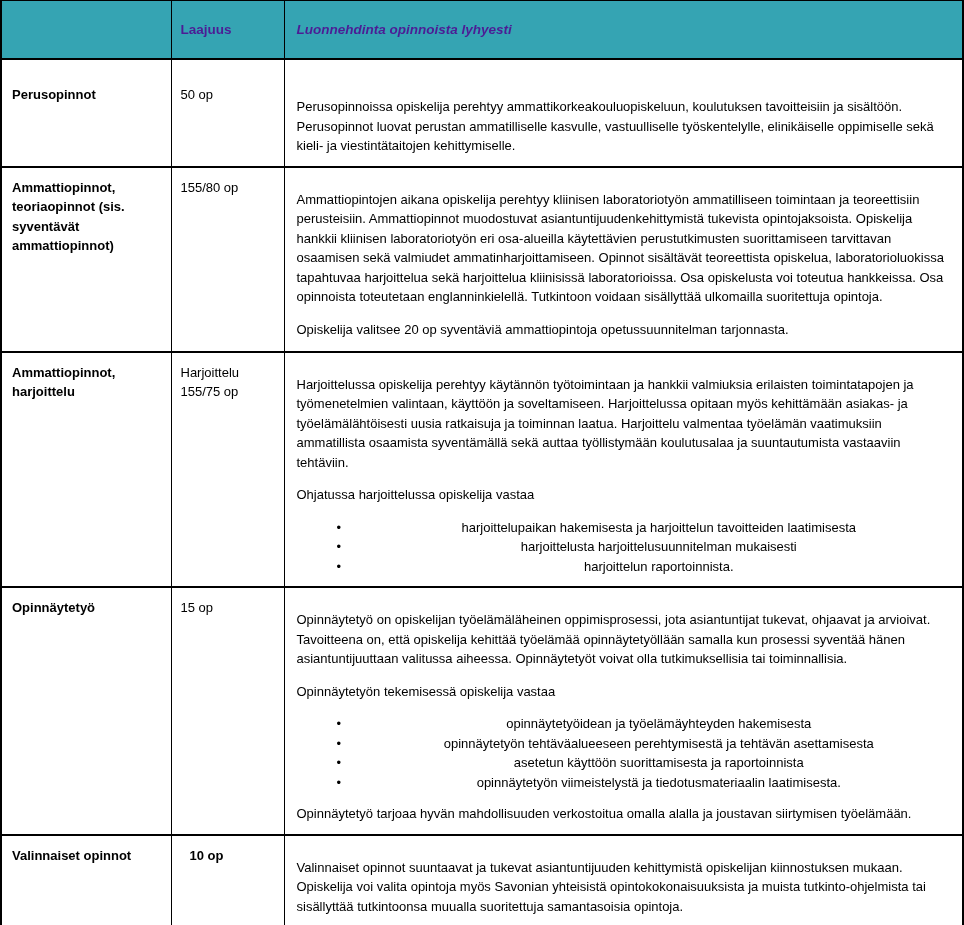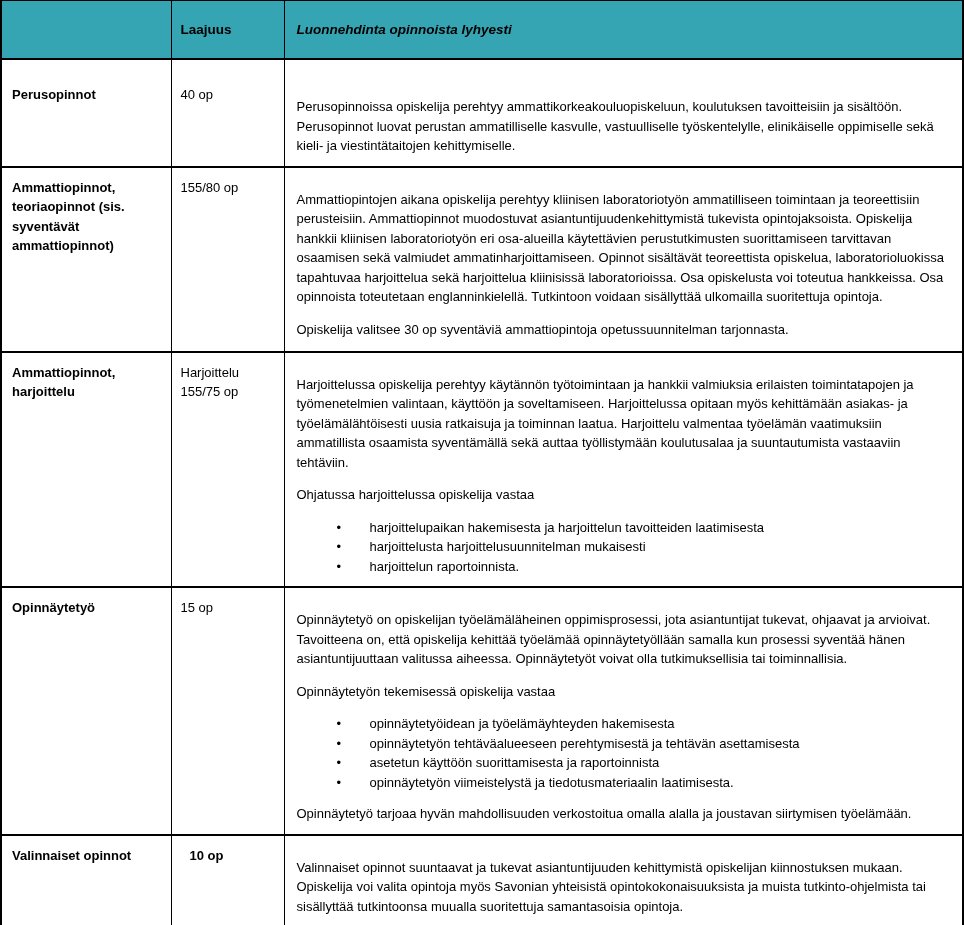--- a/index.html
+++ b/index.html
@@ -31,21 +31,21 @@
     border-right-width: 2px;
     border-bottom-width: 3px;
     border-top-width: 1px;
   }
   col.c1 { width: 170px; }
   col.c2 { width: 113px; }
   col.c3 { width: 679px; }
 
   thead th {
     background: #35a4b3;
-    color: #000000;
+    color: #4c1d95;
     font-weight: bold;
     font-size: 13.5px;
     text-align: left;
     vertical-align: middle;
     height: 57px;
     padding: 0 8px 0 9px;
     border-bottom-width: 2px;
   }
   thead th.desc-h { padding-left: 12px; font-style: italic; }
 
@@ -75,20 +75,21 @@
   .desc-cell p:last-child { margin-bottom: 0; }
 
   ul.dash-list {
     margin: 0;
     padding: 0;
     list-style: none;
   }
   ul.dash-list li {
     position: relative;
     padding-left: 73px;
+    text-align: center;
   }
   ul.dash-list li::before {
     content: "\2022";
     position: absolute;
     left: 40px;
     top: 0;
   }
   .closing { margin-top: 0; }
   .indent-sm { padding-left: 9px; display: inline-block; font-weight: bold; }
   .extent-line { display: block; }
@@ -108,35 +109,35 @@
         <th></th>
         <th>Laajuus</th>
         <th class="desc-h">Luonnehdinta opinnoista lyhyesti</th>
       </tr>
     </thead>
     <tbody>
 
       <tr class="row-1">
         <td class="title-cell">Perusopinnot</td>
         <td class="extent-cell">
-          <span class="extent-line">40 op</span>
+          <span class="extent-line">50 op</span>
         </td>
         <td class="desc-cell">
           <p>Perusopinnoissa opiskelija perehtyy ammattikorkeakouluopiskeluun, koulutuksen tavoitteisiin ja sisältöön. Perusopinnot luovat perustan ammatilliselle kasvulle, vastuulliselle työskentelylle, elinikäiselle oppimiselle sekä kieli- ja viestintätaitojen kehittymiselle.</p>
         </td>
       </tr>
 
       <tr class="row-2">
         <td class="title-cell">Ammattiopinnot, teoriaopinnot (sis. syventävät ammattiopinnot)</td>
         <td class="extent-cell">
           <span class="extent-line">155/80 op</span>
         </td>
         <td class="desc-cell">
           <p>Ammattiopintojen aikana opiskelija perehtyy kliinisen laboratoriotyön ammatilliseen toimintaan ja teoreettisiin perusteisiin. Ammattiopinnot muodostuvat asiantuntijuudenkehittymistä tukevista opintojaksoista. Opiskelija hankkii kliinisen laboratoriotyön eri osa-alueilla käytettävien perustutkimusten suorittamiseen tarvittavan osaamisen sekä valmiudet ammatinharjoittamiseen. Opinnot sisältävät teoreettista opiskelua, laboratorioluokissa tapahtuvaa harjoittelua sekä harjoittelua kliinisissä laboratorioissa. Osa opiskelusta voi toteutua hankkeissa. Osa opinnoista toteutetaan englanninkielellä. Tutkintoon voidaan sisällyttää ulkomailla suoritettuja opintoja.</p>
-          <p>Opiskelija valitsee 30 op syventäviä ammattiopintoja opetussuunnitelman tarjonnasta.</p>
+          <p>Opiskelija valitsee 20 op syventäviä ammattiopintoja opetussuunnitelman tarjonnasta.</p>
         </td>
       </tr>
 
       <tr class="row-3">
         <td class="title-cell">Ammattiopinnot, harjoittelu</td>
         <td class="extent-cell">
           <span class="extent-line">Harjoittelu</span>
           <span class="extent-line">155/75 op</span>
         </td>
         <td class="desc-cell">

